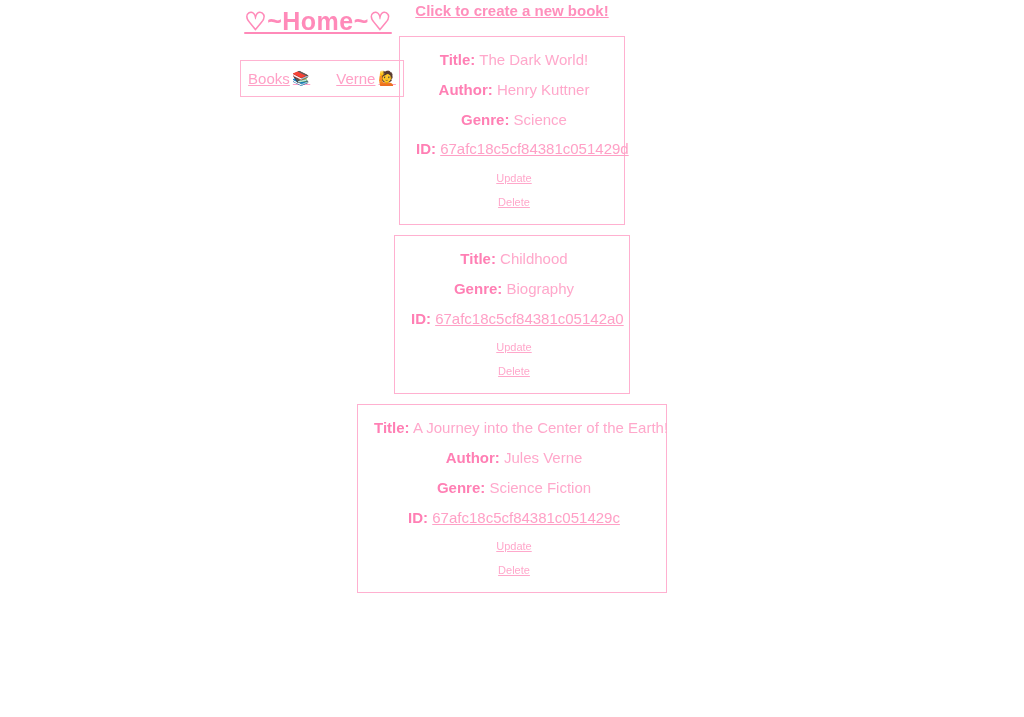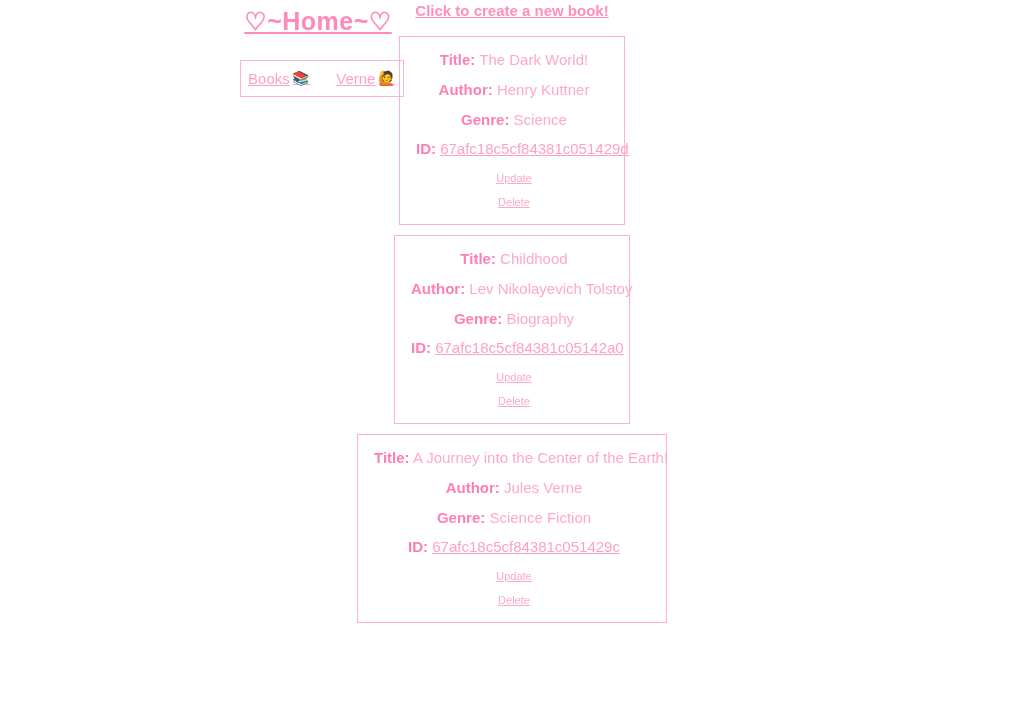--- a/index.html
+++ b/index.html
@@ -171,24 +171,20 @@
         <a class="action-link">Update</a>
         <a class="action-link last">Delete</a>
       </div>
 
       <div class="card" style="width:236px;">
         <p class="card-row">
           <span class="lbl">Title:</span>
           <span>Childhood</span>
         </p>
         <p class="card-row">
-          <span class="lbl">Author:</span>
-          <span>Lev Nikolayevich Tolstoy</span>
-        </p>
-        <p class="card-row">
           <span class="lbl">Genre:</span>
           <span>Biography</span>
         </p>
         <p class="card-row id-row">
           <span class="lbl">ID:</span>
           <span class="id-value">67afc18c5cf84381c05142a0</span>
         </p>
         <a class="action-link">Update</a>
         <a class="action-link last">Delete</a>
       </div>

